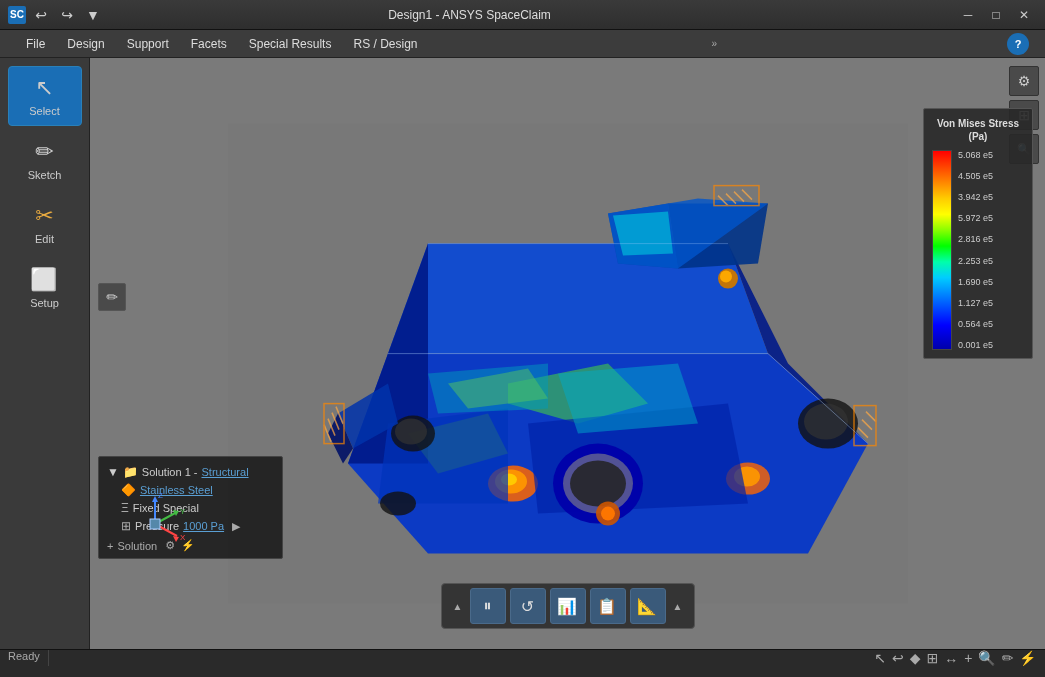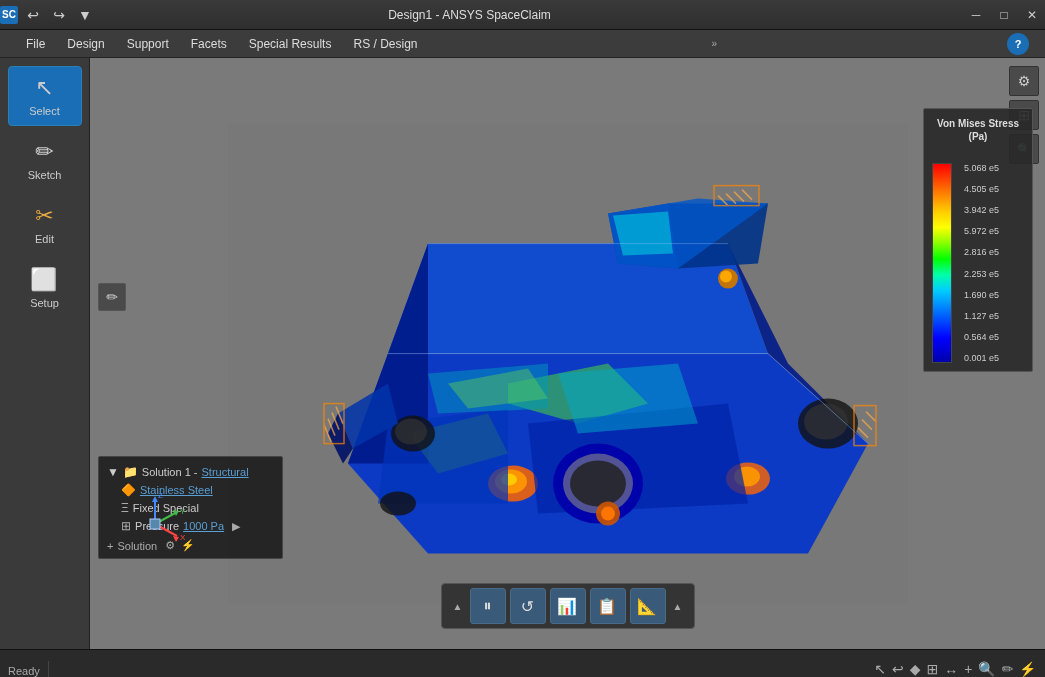--- a/index.html
+++ b/index.html
@@ -15,21 +15,21 @@
     }
 
     
     #title-bar {
       width: 100%;
       height: 30px;
       background: linear-gradient(to bottom, #3a3a3a, #2e2e2e);
       display: flex;
       align-items: center;
       justify-content: space-between;
-      padding: 0 0;
+      padding: 0 8px;
       border-bottom: 1px solid #111;
     }
     #title-bar-left {
       display: flex;
       align-items: center;
       gap: 4px;
     }
     .title-icon {
       width: 18px; height: 18px;
       background: #1a6eb5;
@@ -336,21 +336,21 @@
     
     #status-bar {
       position: absolute;
       bottom: 0;
       left: 0;
       width: 100%;
       height: 28px;
       background: #2a2a2a;
       border-top: 1px solid #111;
       display: flex;
-      align-items: flex-end;
+      align-items: flex-start;
       padding: 0 8px;
       gap: 8px;
       font-size: 11px;
       color: #aaa;
     }
     .status-sep {
       width: 1px; height: 16px;
       background: #444;
     }
     .status-right {
@@ -536,21 +536,21 @@
       <button class="right-tool-btn">
         <span style="font-size:11px;">🔍</span>
       </button>
     </div>
 
     <div id="color-legend">
       <h4>
         <span>Von Mises Stress</span><br>
         <span>(Pa)</span>
       </h4>
-      <div style="display:flex; gap:6px; margin-top:20px;">
+      <div style="display:flex; gap:0; margin-top:7px;">
         <div class="legend-bar"></div>
         <div class="legend-labels">
           <span class="legend-label">5.068 e5</span>
           <span class="legend-label">4.505 e5</span>
           <span class="legend-label">3.942 e5</span>
           <span class="legend-label">5.972 e5</span>
           <span class="legend-label">2.816 e5</span>
           <span class="legend-label">2.253 e5</span>
           <span class="legend-label">1.690 e5</span>
           <span class="legend-label">1.127 e5</span>

